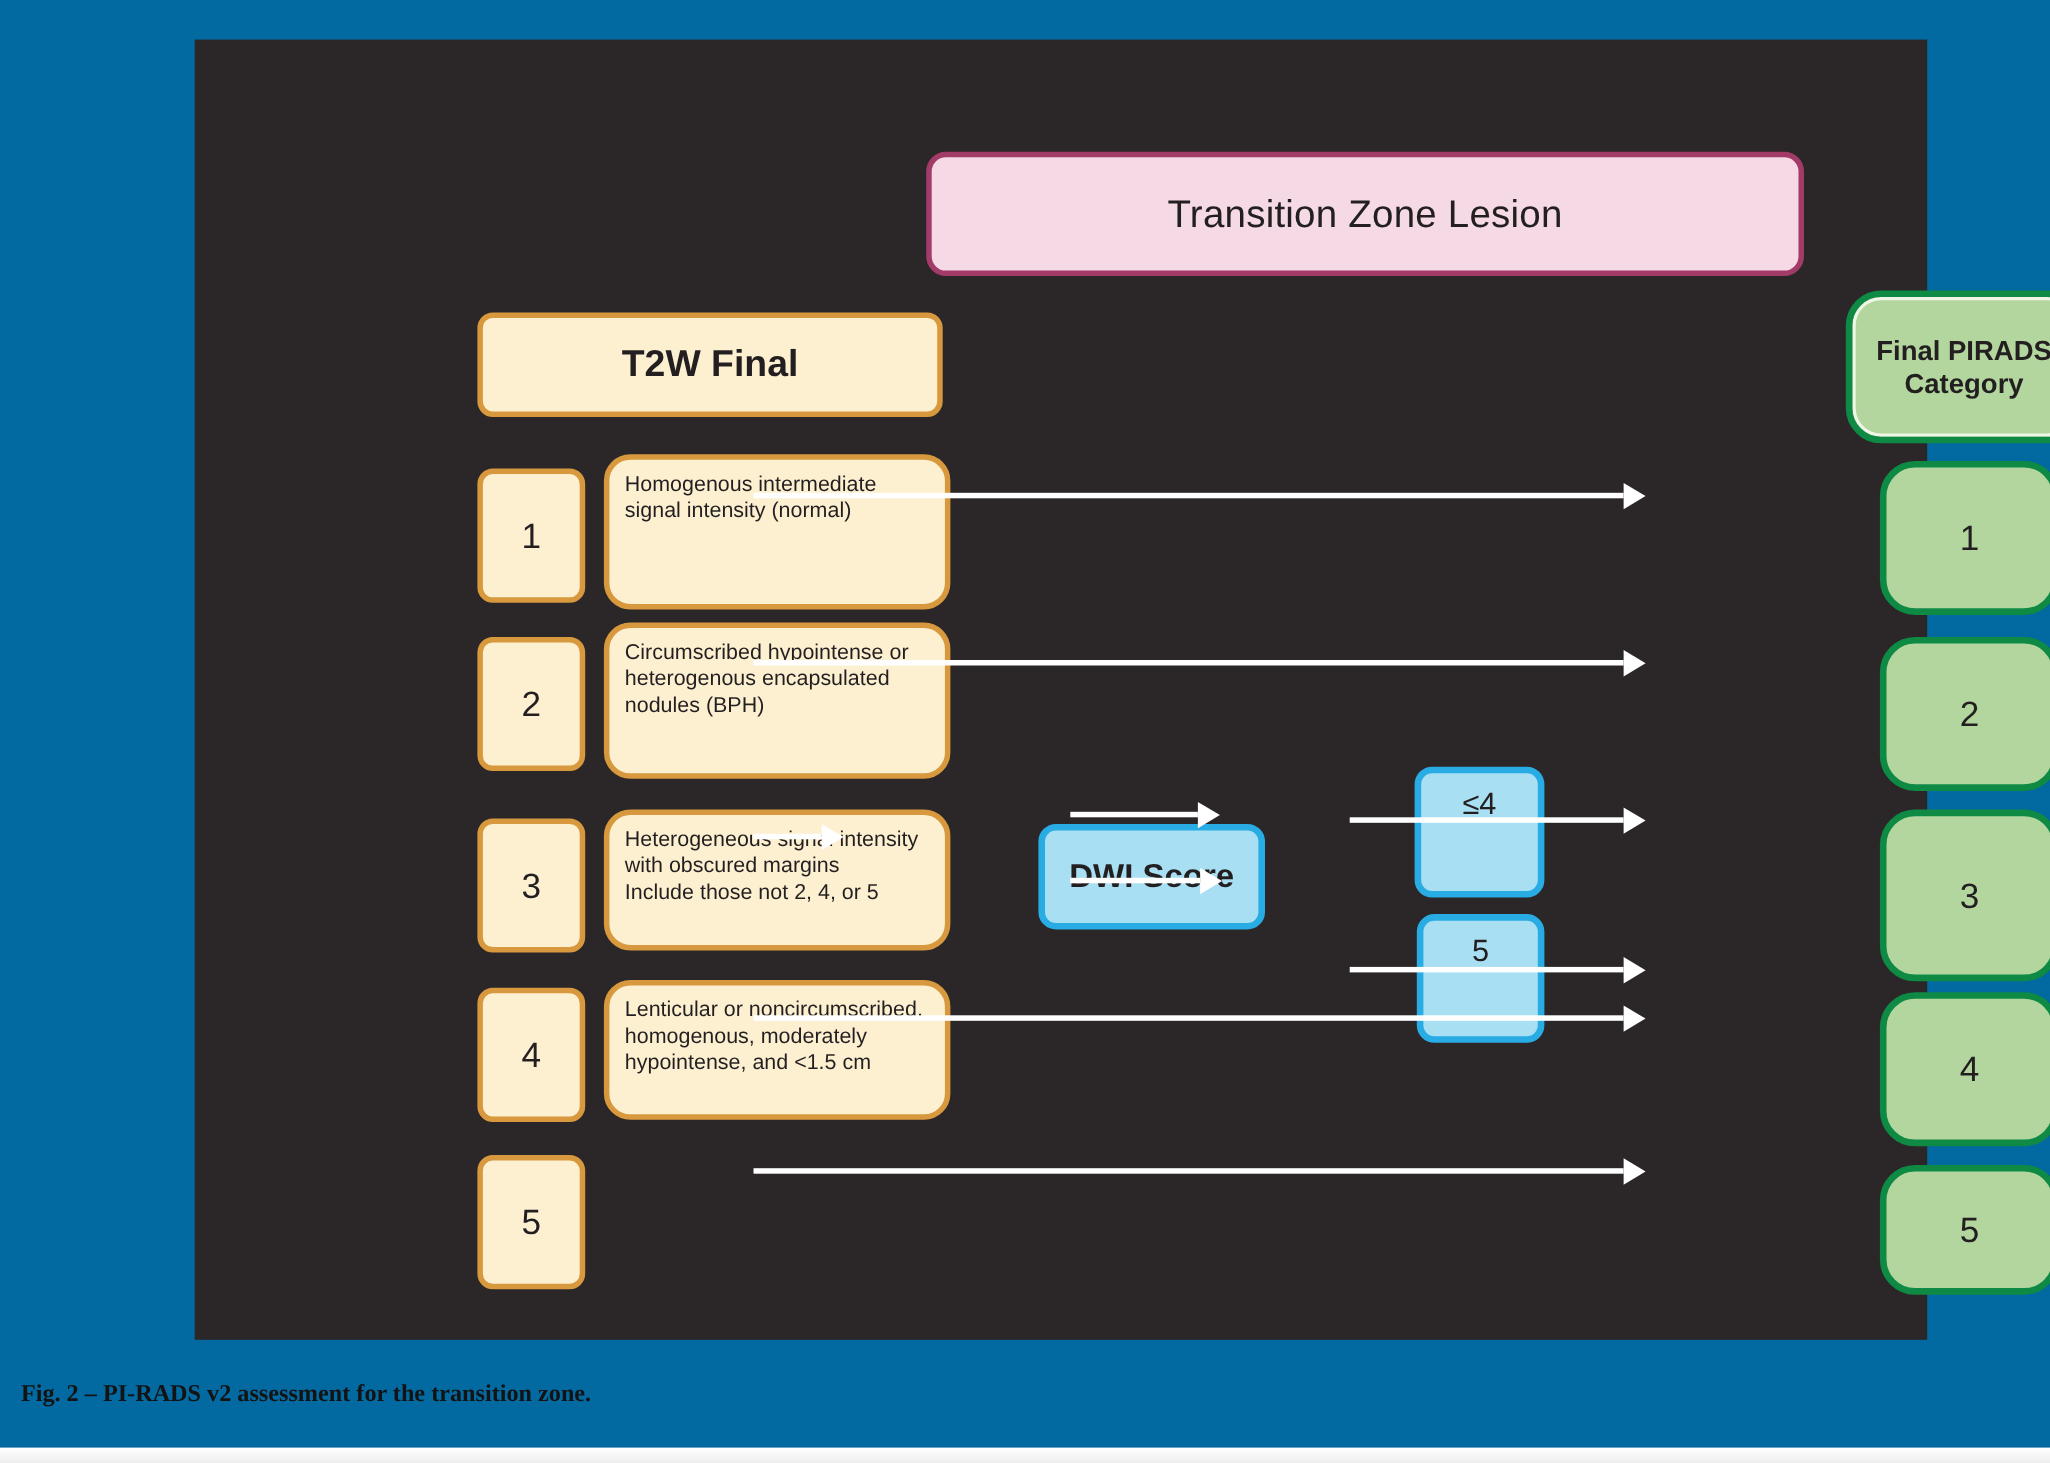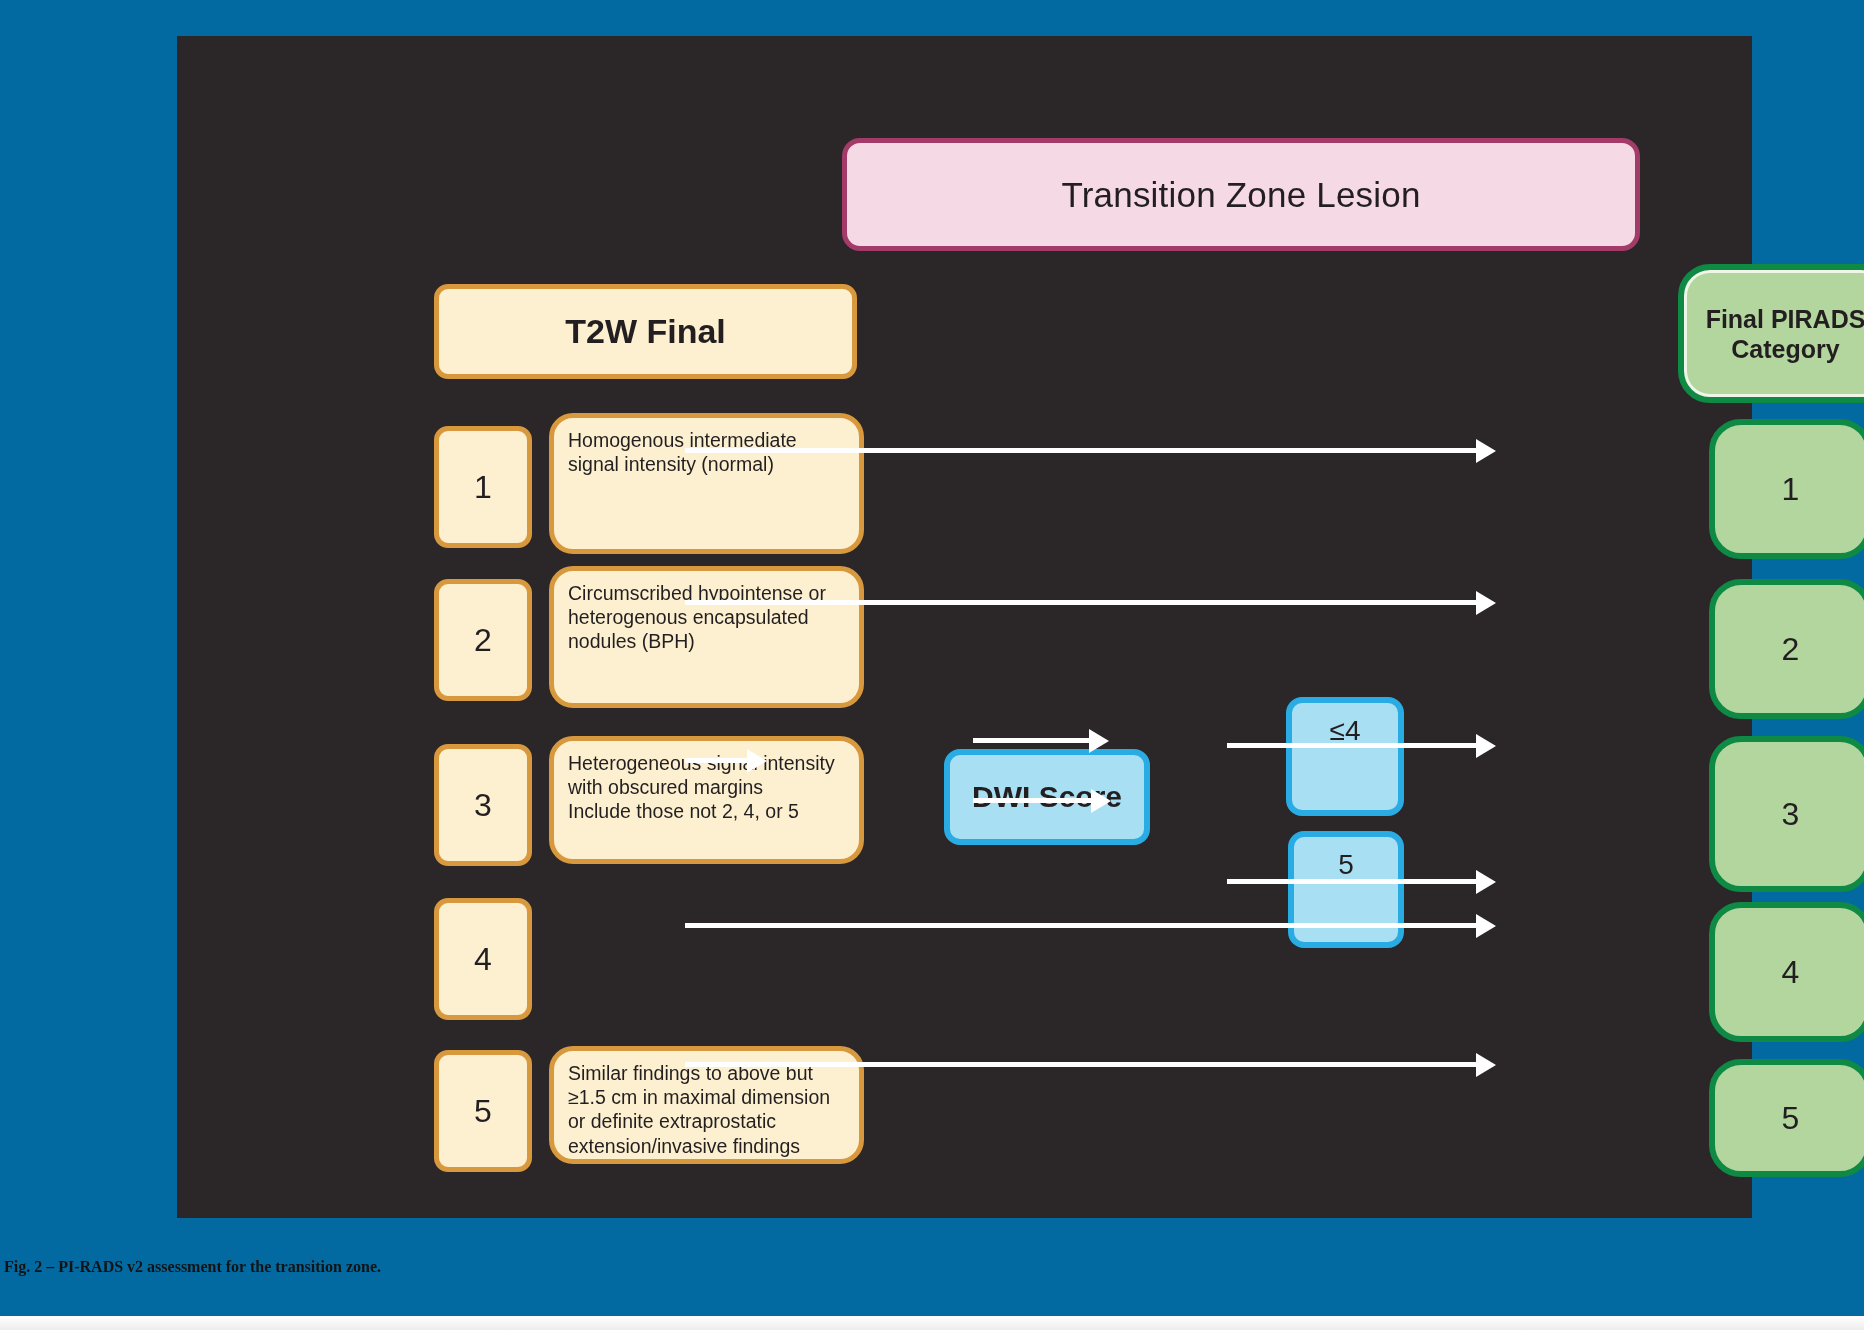--- a/index.html
+++ b/index.html
@@ -27,22 +27,22 @@
   .desc{left:372px;width:315px;border-radius:24px;font-size:19.5px;line-height:1.24;
         justify-content:flex-start;align-items:flex-start;text-align:left;padding:10px 14px;white-space:pre-line;}
   #dwi-box{left:767px;top:713px;width:206px;height:96px;font-size:30px;font-weight:bold;}
   .branch{width:118px;height:119px;align-items:flex-start;padding-top:12px;font-size:28px;}
   #branch-le4{left:1109px;top:661px;}
   #branch-5{left:1111px;top:795px;height:117px;width:116px;}
   .cat{left:1496px;width:163px;font-size:32px;}
   .arrow{position:absolute;height:5px;background:var(--arrow);}
   .arrow.head::after{content:"";position:absolute;right:-20px;top:50%;transform:translateY(-50%);
       width:0;height:0;border-left:20px solid var(--arrow);border-top:12px solid transparent;border-bottom:12px solid transparent;}
-  #caption{position:absolute;left:4px;top:1252px;font-family:"Liberation Serif",serif;
-      font-weight:bold;color:var(--caption);font-size:16px;line-height:29px;}
+  #caption{position:absolute;left:19px;top:1252px;font-family:"Liberation Serif",serif;
+      font-weight:bold;color:var(--caption);font-size:22px;line-height:29px;}
   #bottom-strip{position:absolute;left:0;bottom:0;width:100%;height:14px;
       background:linear-gradient(#ffffff,#ededee);}
 </style>
 </head>
 <body>
 
 <div id="page">
   <div id="panel">
 
     <div class="box pink" id="title-box">
@@ -71,21 +71,21 @@
         <span>4</span>
       </div>
     <div class="box cream score" style="top:1014px">
         <span>5</span>
       </div>
 
     <div class="box cream desc" style="top:377px;height:141px"><span>Homogenous intermediate signal intensity (normal)</span></div>
     <div class="box cream desc" style="top:530px;height:142px"><span>Circumscribed hypointense or heterogenous encapsulated nodules (BPH)</span></div>
     <div class="box cream desc" style="top:700px;height:128px"><span>Heterogeneous signal intensity with obscured margins
 Include those not 2, 4, or 5</span></div>
-    <div class="box cream desc" style="top:1010px;height:118px"><span>Similar findings to above but ≥1.5 cm in maximal dimension or definite extraprostatic extension/invasive findings</span></div>
+    <div class="box cream desc" style="top:855px;height:127px"><span>Lenticular or noncircumscribed, homogenous, moderately hypointense, and &lt;1.5 cm</span></div>
 
     <div class="box blue" id="dwi-box">
       <span>DWI Score</span>
     </div>
     <div class="box blue branch" id="branch-le4">
       <span>≤4</span>
     </div>
     <div class="box blue branch" id="branch-5">
       <span>5</span>
     </div>

